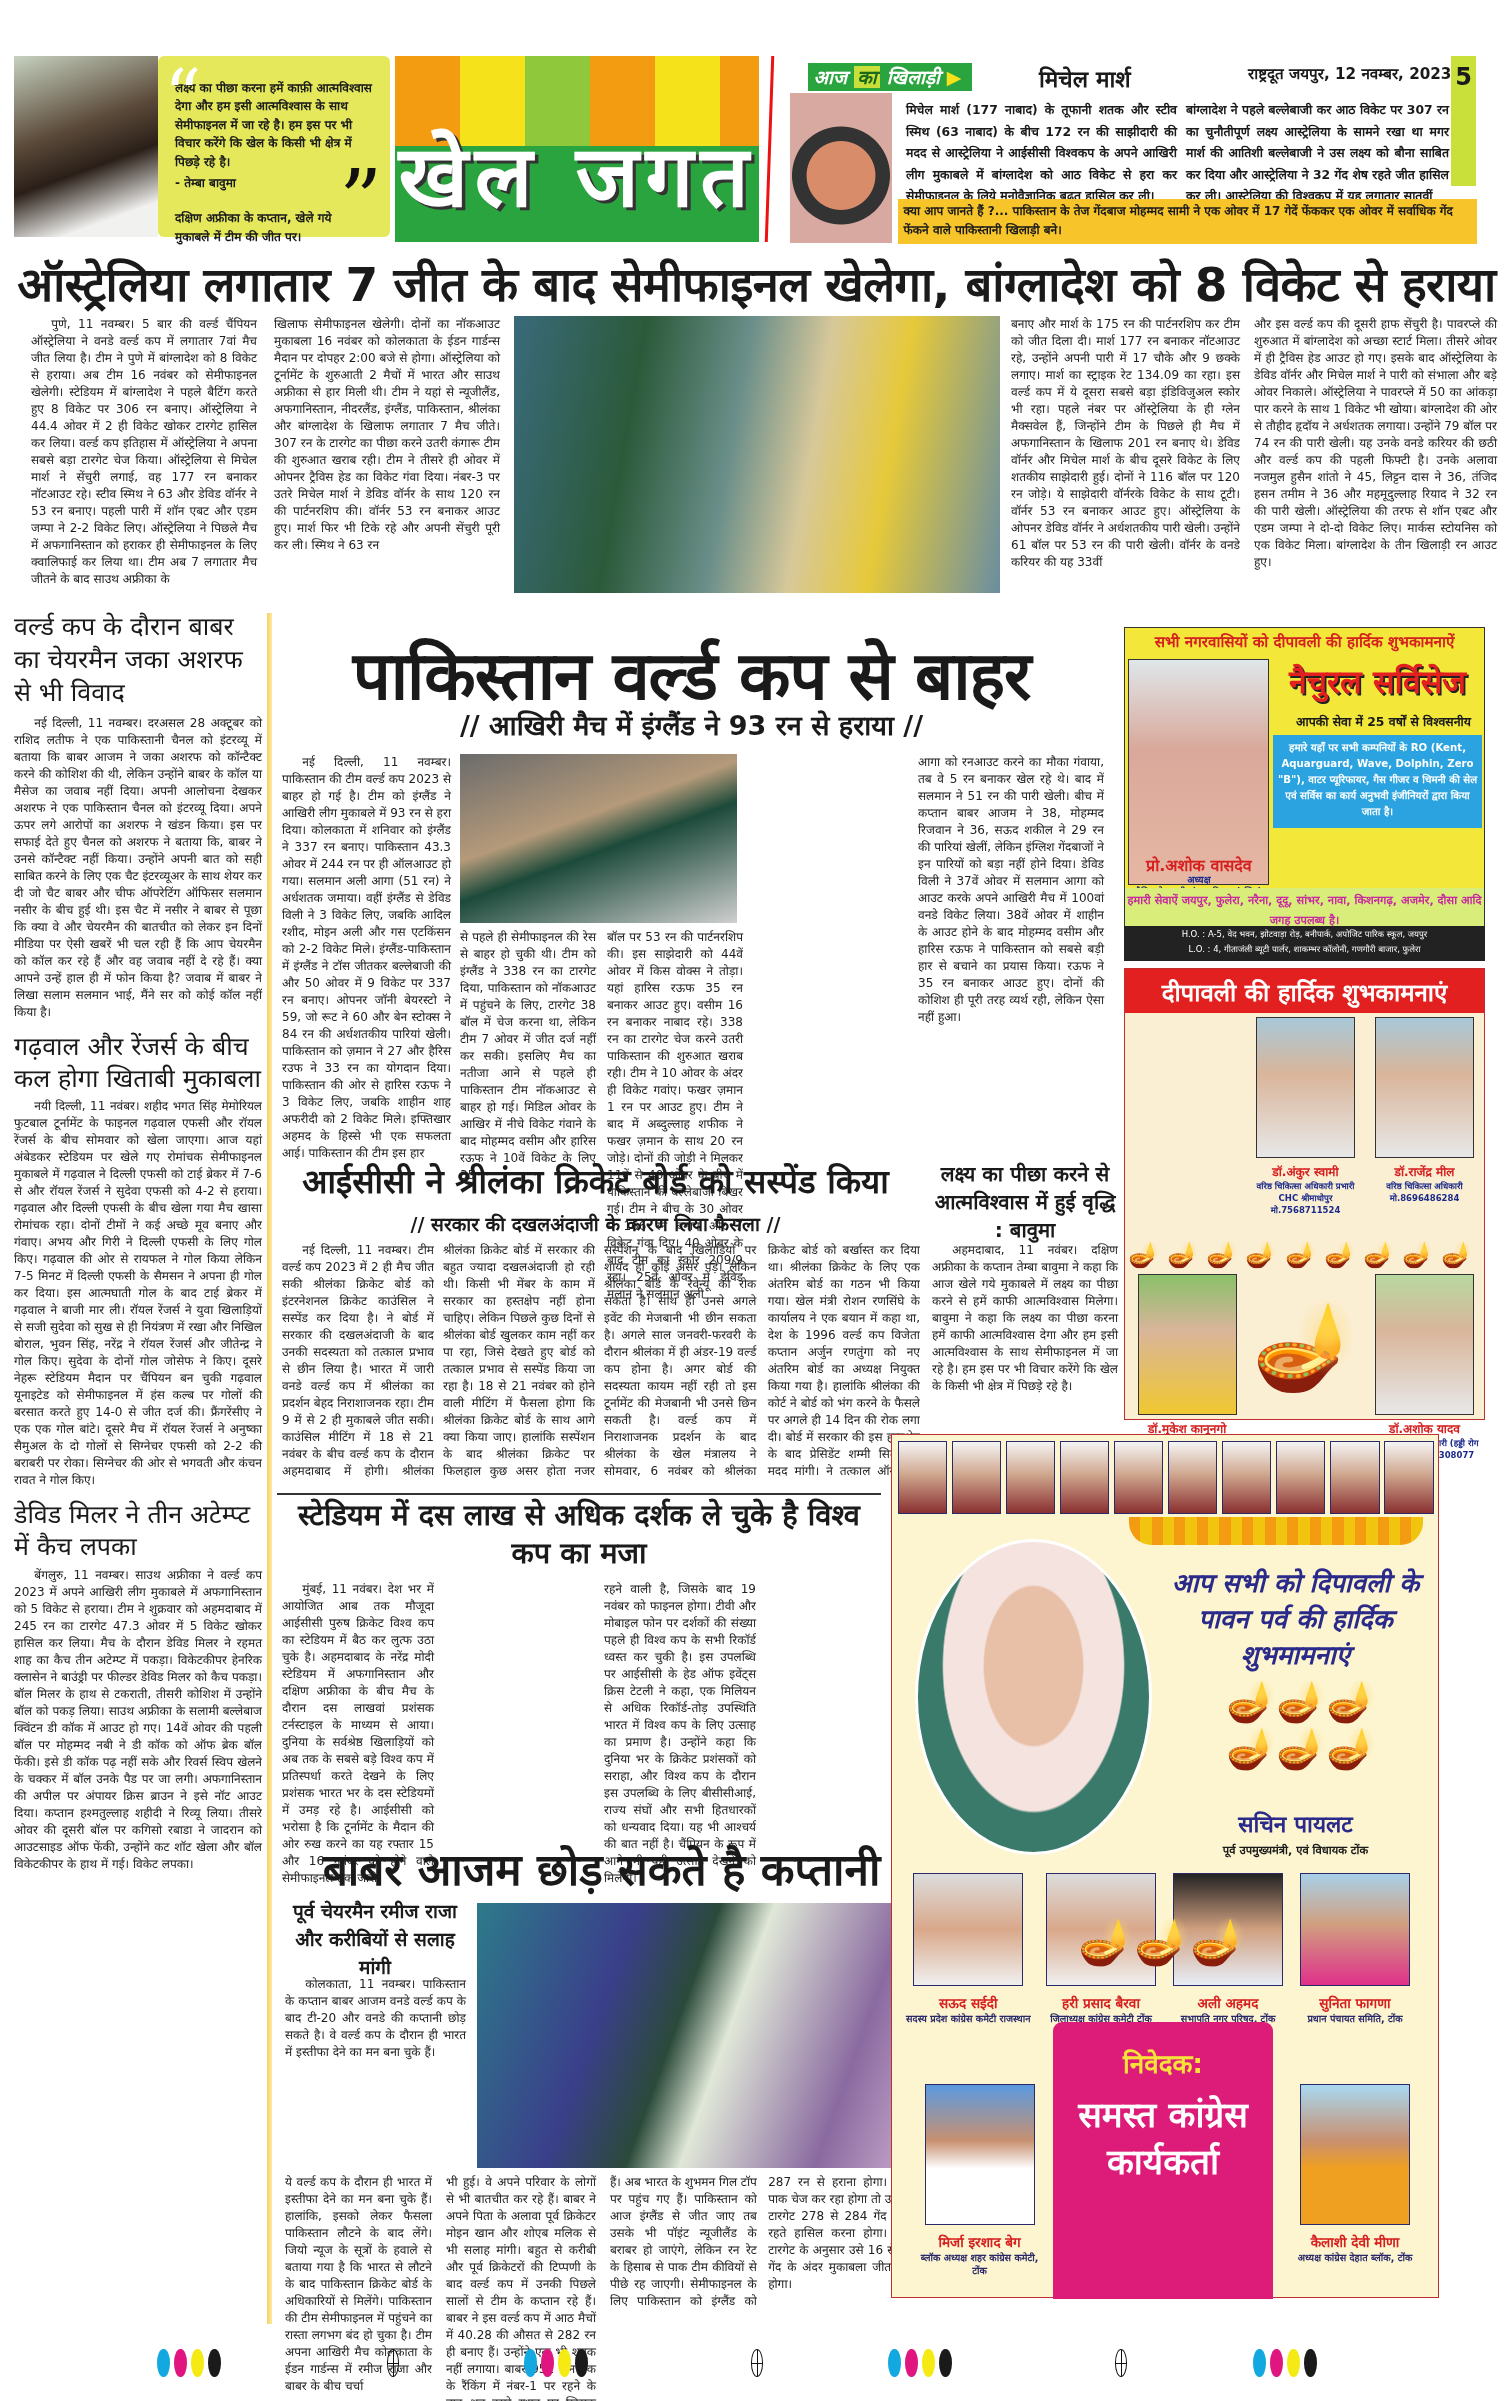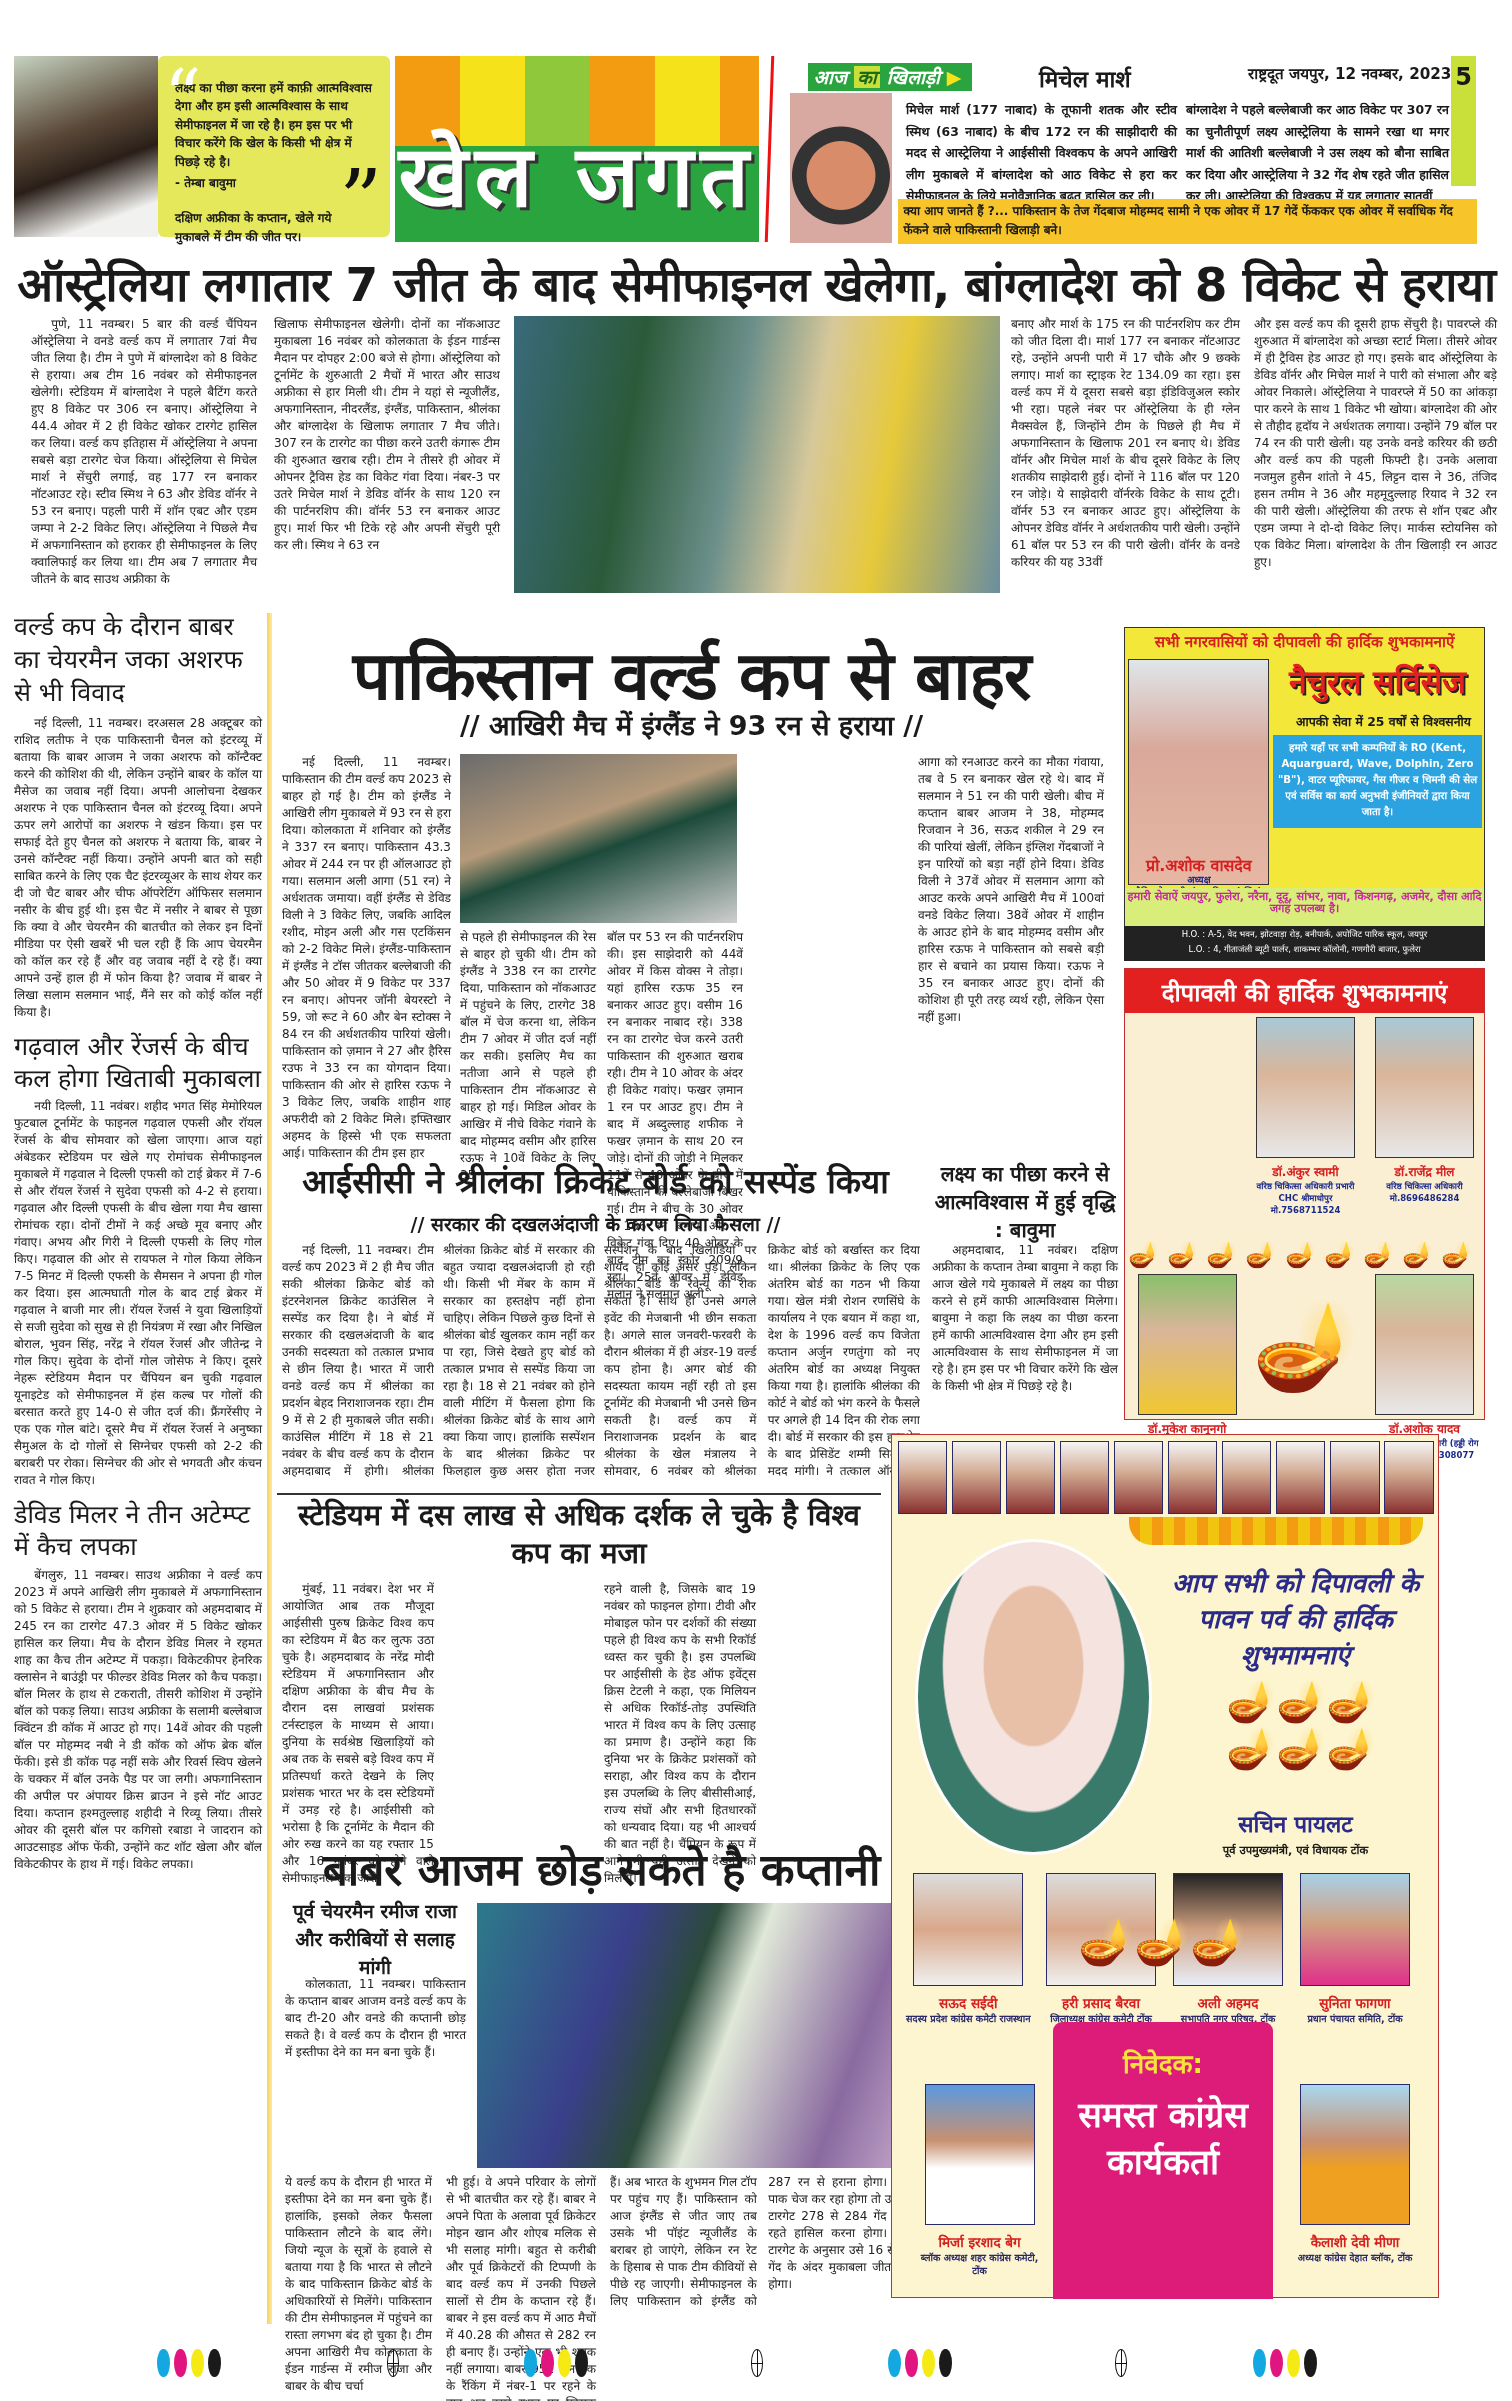--- a/index.html
+++ b/index.html
@@ -83,21 +83,21 @@
   
   #ad1 { left: 1124px; top: 627px; width: 361px; height: 299px; border: 1.7px solid #333; background: #f3e83a; }
   #ad1-banner { font-size: 15.2px; font-weight: bold; color: #d62020; text-align: center; padding: 3.4px 0; }
   #ad1-photo { position: absolute; left: 3.4px; top: 31px; width: 141px; height: 226px; background: linear-gradient(180deg,#dfe6ea,#d9a89a 40%,#e7b7a4); border: 1.1px solid #333; }
   #ad1-title { position: absolute; left: 148px; top: 31px; width: 209px; text-align: center; font-size: 32px; font-weight: bold; color: #e32020; text-shadow: 1.7px 1.7px 0 #222; }
   #ad1-tag { position: absolute; left: 154px; top: 85px; width: 209px; text-align: center; font-size: 12.4px; font-weight: bold; }
   #ad1-blue { position: absolute; left: 148px; top: 107px; width: 209px; height: 93px; background: #2aa3e0; color: #fff; font-size: 10.2px; line-height: 16px; text-align: center; padding: 4.5px; font-weight: bold; }
   #ad1-name { position: absolute; left: 3.4px; top: 226px; width: 141px; font-size: 16px; font-weight: bold; color: #d62020; text-align: center; }
   #ad1-role { position: absolute; left: 3.4px; top: 246px; width: 141px; font-size: 9.6px; line-height: 12.4px; font-weight: bold; color: #1a2a8a; text-align: center; }
   #ad1-area { position: absolute; left: 0; top: 260px; width: 100%; height: 38px; background: #d8ed7a; }
-  #ad1-services { position: absolute; left: 0; top: 0; width: 100%; text-align: center; font-size: 11.3px; font-weight: bold; color: #c829a0; line-height: 12px; padding-top: 3.4px; }
+  #ad1-services { position: absolute; left: 0; top: 0; width: 100%; text-align: center; font-size: 11.3px; font-weight: bold; color: #c829a0; line-height: 20px; padding-top: 3.4px; }
   #ad1-addr { left: 1124px; top: 926px; width: 361px; height: 35px; background: #222; color: #fff; font-size: 8.5px; line-height: 14.7px; text-align: center; padding-top: 1px; }
 
   #ad2 { left: 1124px; top: 968px; width: 361px; height: 452px; border: 1.7px solid #c03030; background: #fbefd3; }
   #ad2-banner { background: #e32020; color: #fff; font-size: 24px; font-weight: bold; text-align: center; padding: 5.6px 0; }
   .doc { position: absolute; text-align: center; }
   .doc .ph { width: 99px; height: 141px; border: 1.1px solid #333; background: linear-gradient(180deg,#a8c8d8,#d9b59a 40%,#e8e8e8); margin: 0 auto; }
   .doc .nm { color: #d62020; font-size: 12px; font-weight: bold; margin-top: 4.5px; }
   .doc .rl { color: #1a2a8a; font-size: 8.5px; line-height: 12.4px; font-weight: bold; }
   #diya-row { position: absolute; left: 0; top: 271px; width: 100%; text-align: center; font-size: 25px; color: #e67a10; letter-spacing: 8px; }
   #big-diya { position: absolute; left: 127px; top: 327px; width: 104px; height: 141px; text-align: center; font-size: 85px; color: #e0701a; }

